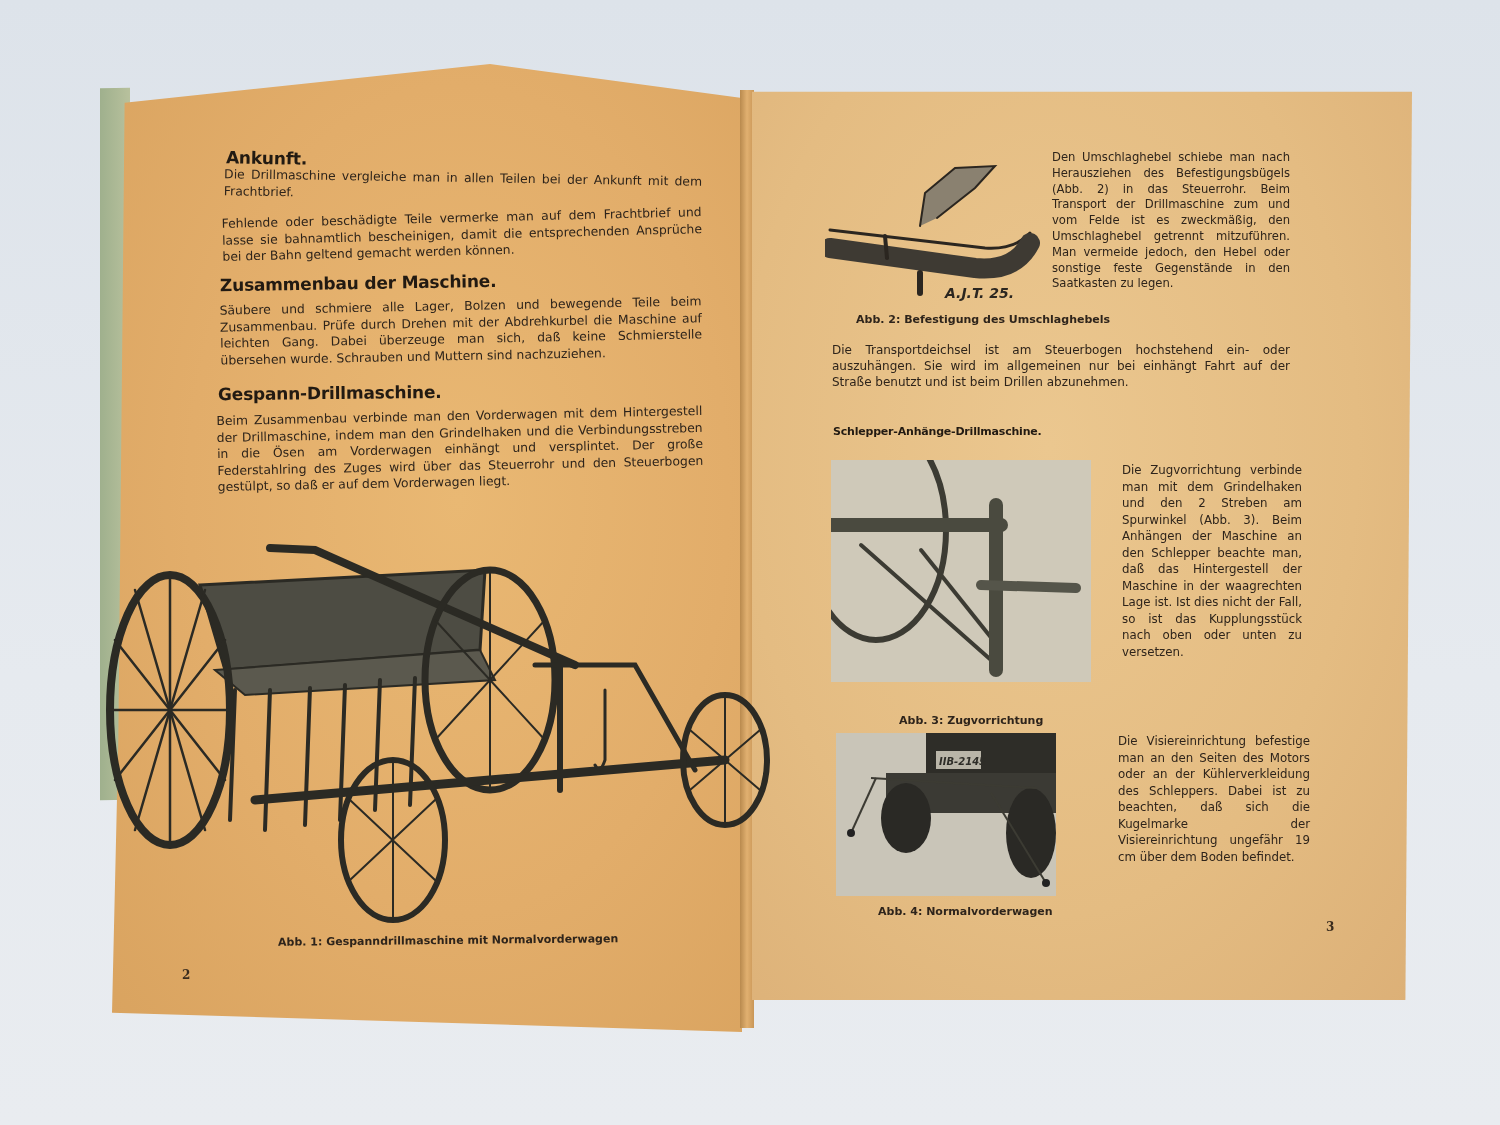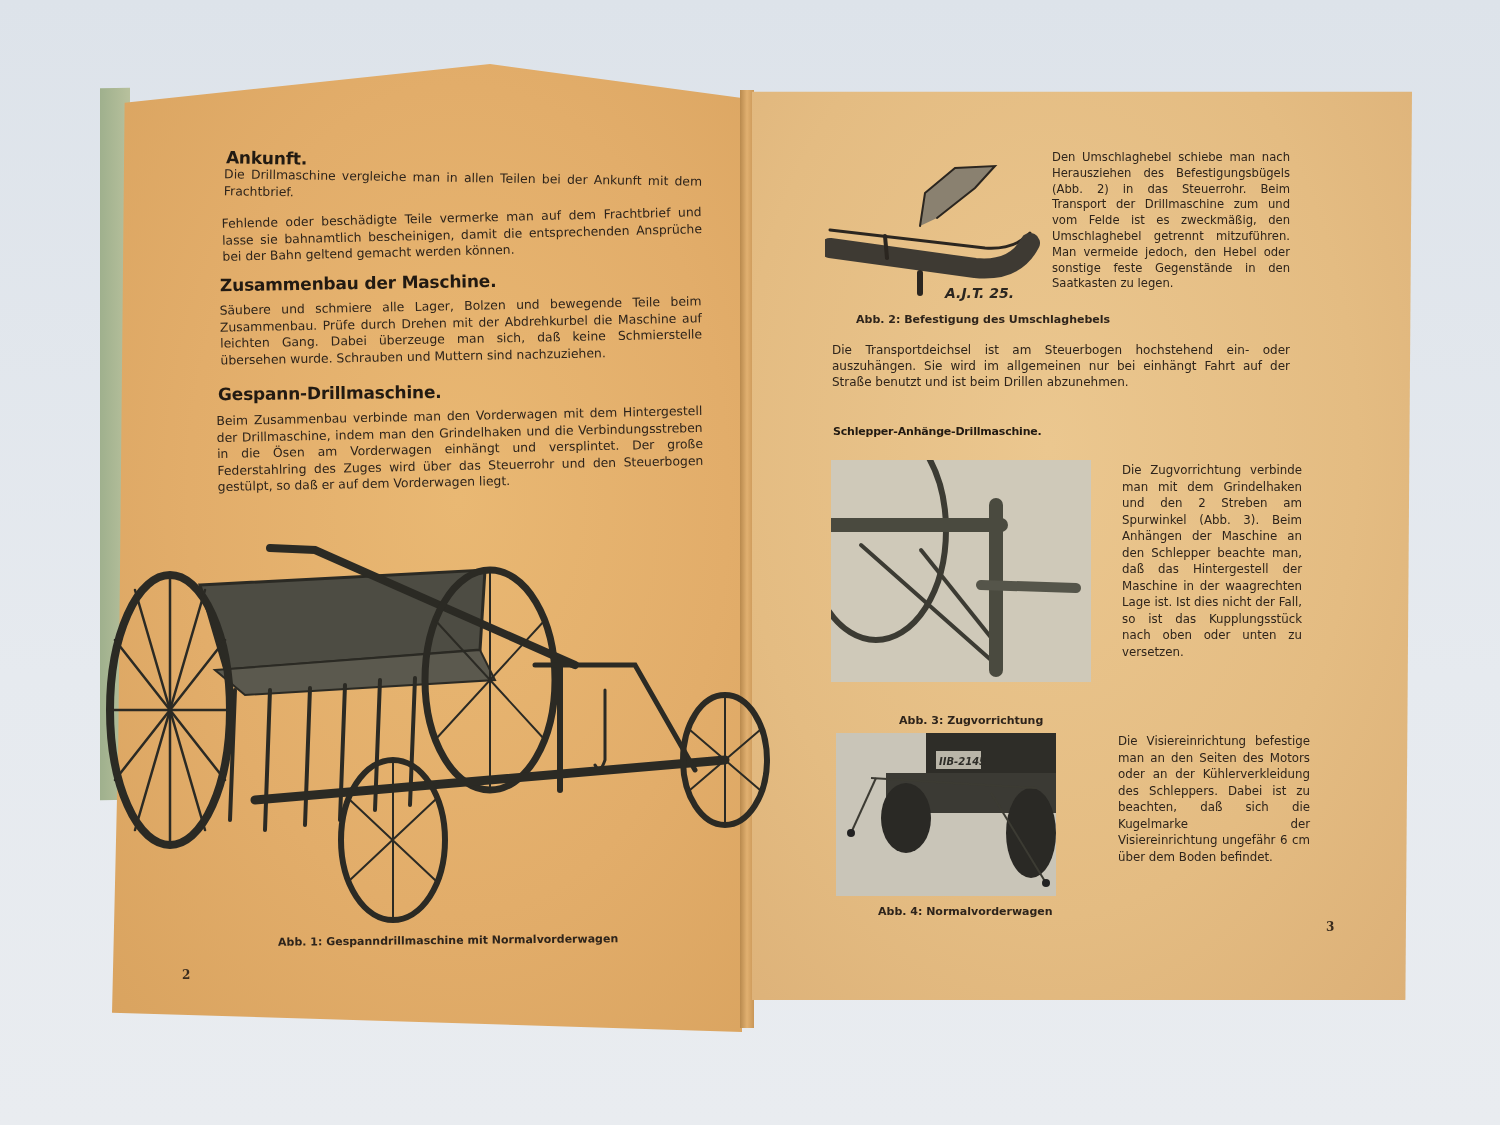--- a/index.html
+++ b/index.html
@@ -178,15 +178,15 @@
     <g stroke="#3c3b33" stroke-width="2" fill="none">
       <path d="M35 45 L200 55"></path>
         <path d="M40 45 L15 100"></path>
         <path d="M155 60 L210 150"></path>
     </g>
     <circle cx="15" cy="100" r="4" fill="#222"></circle>
       <circle cx="210" cy="150" r="4" fill="#222"></circle>
   </svg>
 </div>
 <div class="caption" style="left:878px; top:905px;">Abb. 4: Normalvorderwagen</div>
-<p class="body" style="left:1118px; top:733px; width:192px; font-size:11.8px; line-height:16.5px;">Die Visiereinrichtung befestige man an den Seiten des Motors oder an der Kühlerverkleidung des Schleppers. Dabei ist zu beachten, daß sich die Kugelmarke der Visiereinrichtung ungefähr 6 cm über dem Boden befindet.</p>
+<p class="body" style="left:1118px; top:733px; width:192px; font-size:11.8px; line-height:16.5px;">Die Visiereinrichtung befestige man an den Seiten des Motors oder an der Kühlerverkleidung des Schleppers. Dabei ist zu beachten, daß sich die Kugelmarke der Visiereinrichtung ungefähr 19 cm über dem Boden befindet.</p>
 
 <div class="pagenum" style="left:1326px; top:920px;">3</div>
 
 </body></html>

